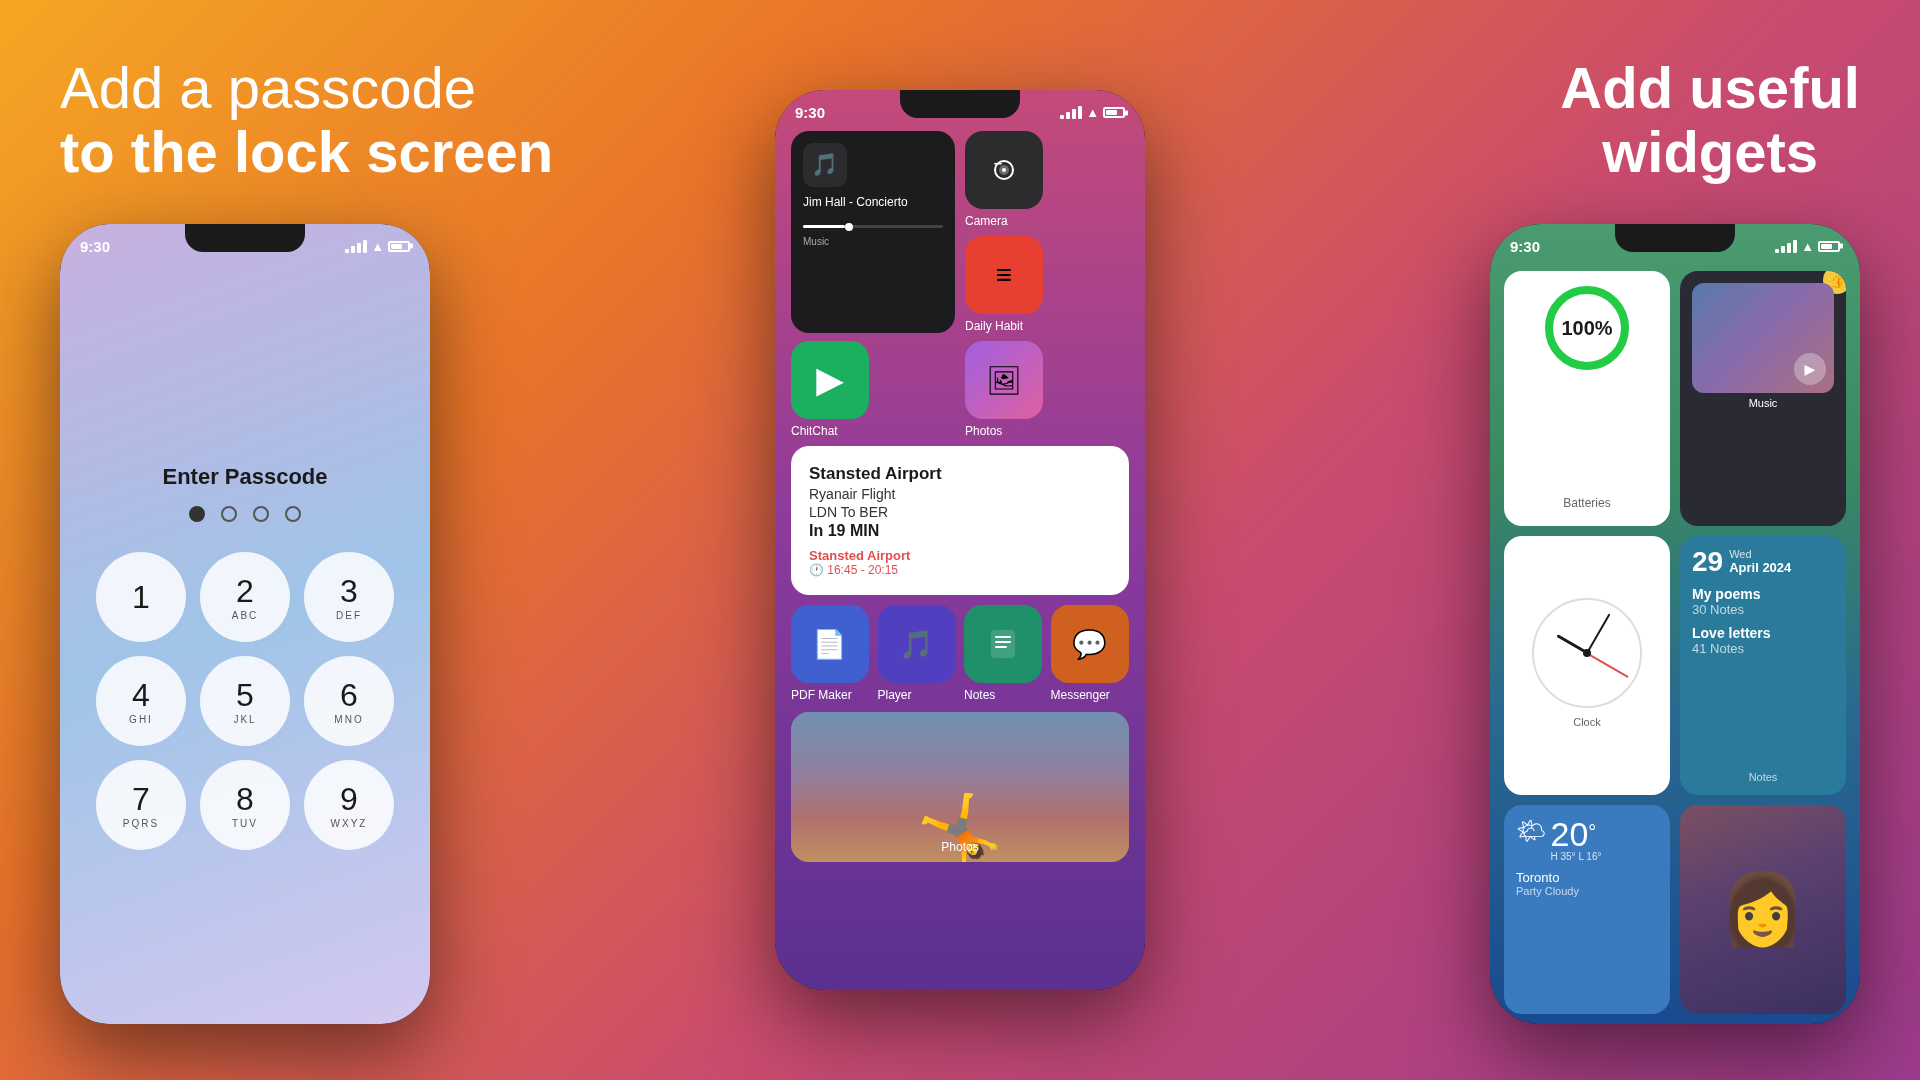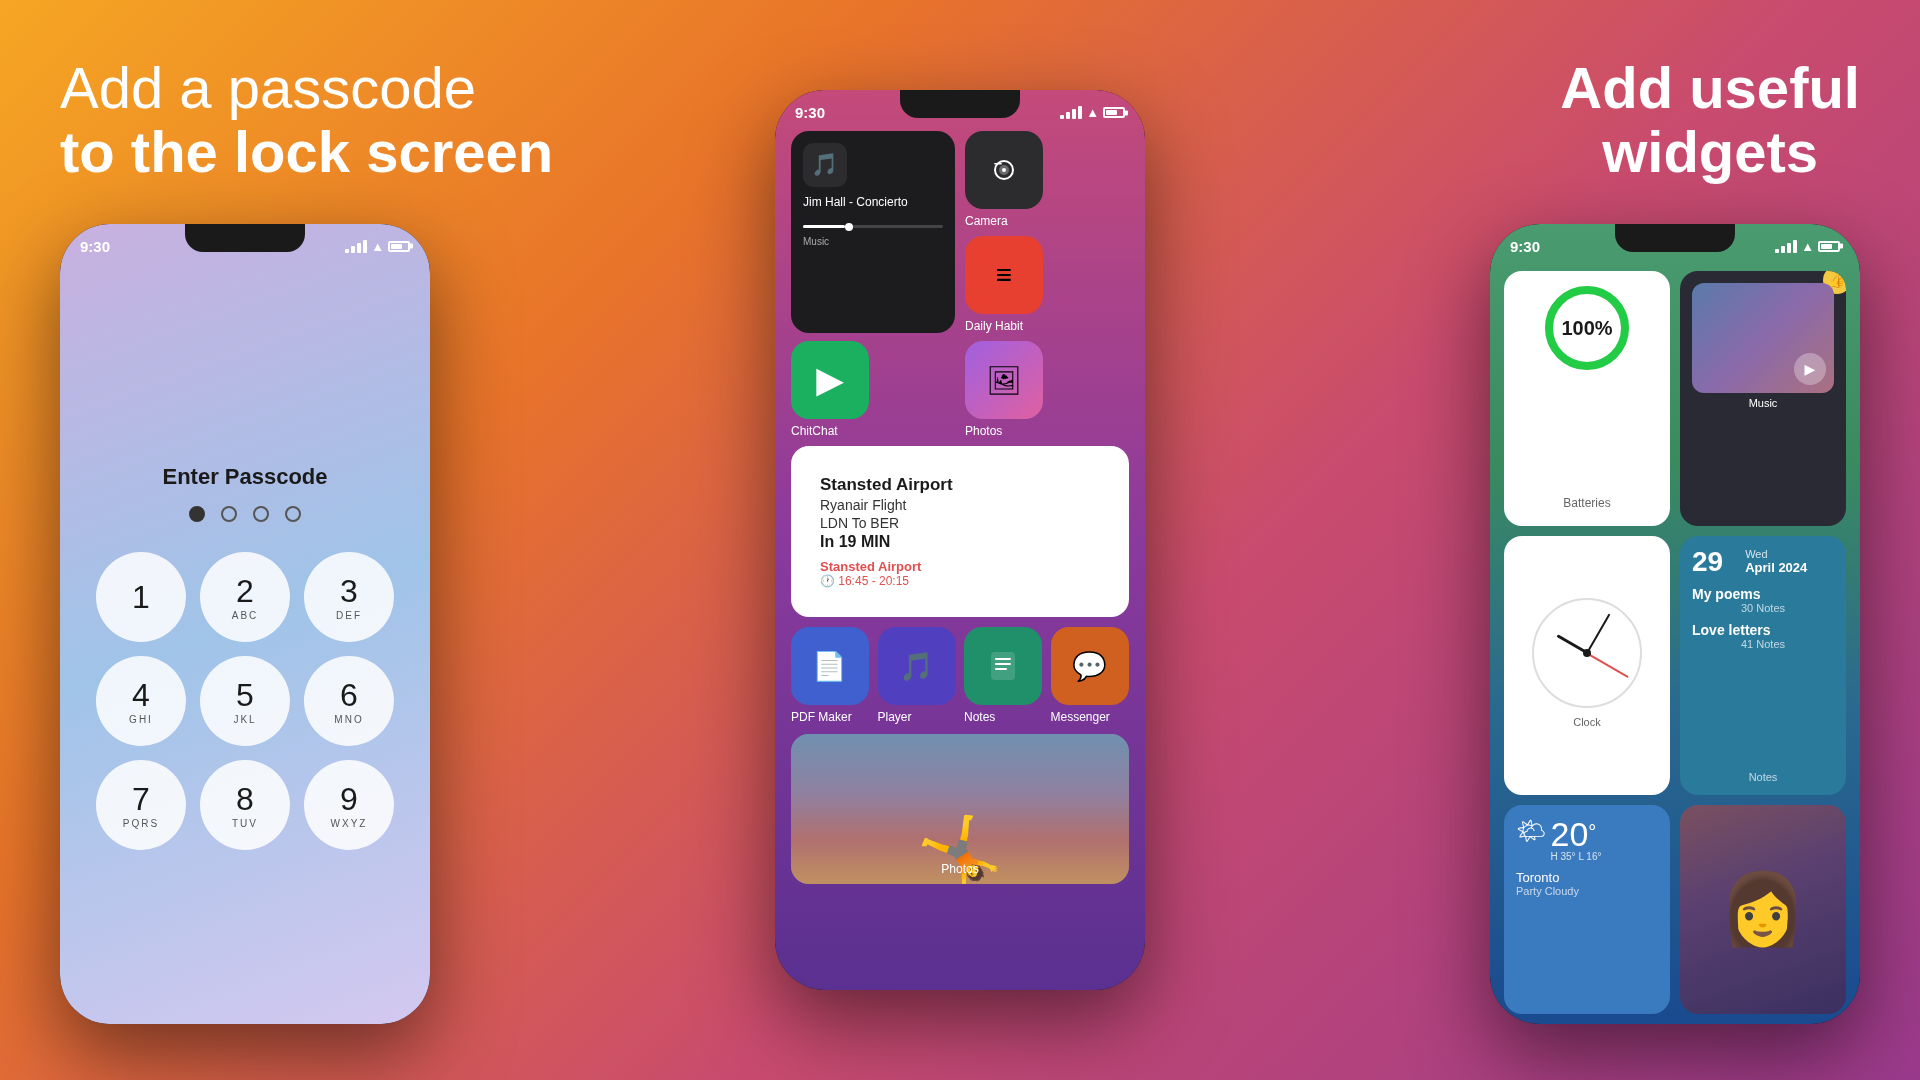--- a/index.html
+++ b/index.html
@@ -197,21 +197,21 @@
       border-radius: 50%;
       position: absolute;
       top: -2.5px;
       left: 30%;
     }
 
     .flight-widget {
       margin: 0 16px 10px;
       background: white;
       border-radius: 18px;
-      padding: 29px;
+      padding: 18px;
     }
     .flight-airport { font-size: 17px; font-weight: 700; color: #1a1a1a; }
     .flight-detail { font-size: 14px; color: #333; margin: 2px 0; }
     .flight-time { font-size: 16px; font-weight: 700; color: #1a1a1a; }
     .flight-link { color: #e05050; font-size: 13px; font-weight: 600; margin-top: 8px; }
     .flight-schedule { color: #e05050; font-size: 12px; }
 
     .bottom-apps {
       display: grid;
       grid-template-columns: repeat(4, 1fr);
@@ -396,38 +396,38 @@
 
     .widget-notes {
       background: #2a7a9c;
       padding: 12px;
       display: flex;
       flex-direction: column;
     }
     .notes-date-badge {
       display: flex;
       align-items: flex-start;
-      gap: 22px;
+      gap: 6px;
       margin-bottom: 10px;
     }
     .notes-day-num {
       font-size: 28px;
       font-weight: 700;
       color: white;
       line-height: 1;
     }
     .notes-date-text {
       display: flex;
       flex-direction: column;
     }
     .notes-weekday { font-size: 11px; color: rgba(255,255,255,0.8); }
     .notes-month { font-size: 13px; font-weight: 600; color: white; }
     .notes-entry { margin-bottom: 8px; }
     .notes-entry-title { color: white; font-size: 14px; font-weight: 700; }
-    .notes-entry-count { color: rgba(255,255,255,0.7); font-size: 11px; text-align: center; }
+    .notes-entry-count { color: rgba(255,255,255,0.7); font-size: 13px; }
     .clock-widget-label { color: #666; font-size: 11px; text-align: center; padding: 4px 0; }
     .notes-widget-label { color: rgba(255,255,255,0.7); font-size: 11px; text-align: center; margin-top: auto; }
 
     .widget-weather {
       background: #3a7abf;
       padding: 12px;
       display: flex;
       flex-direction: column;
     }
 

